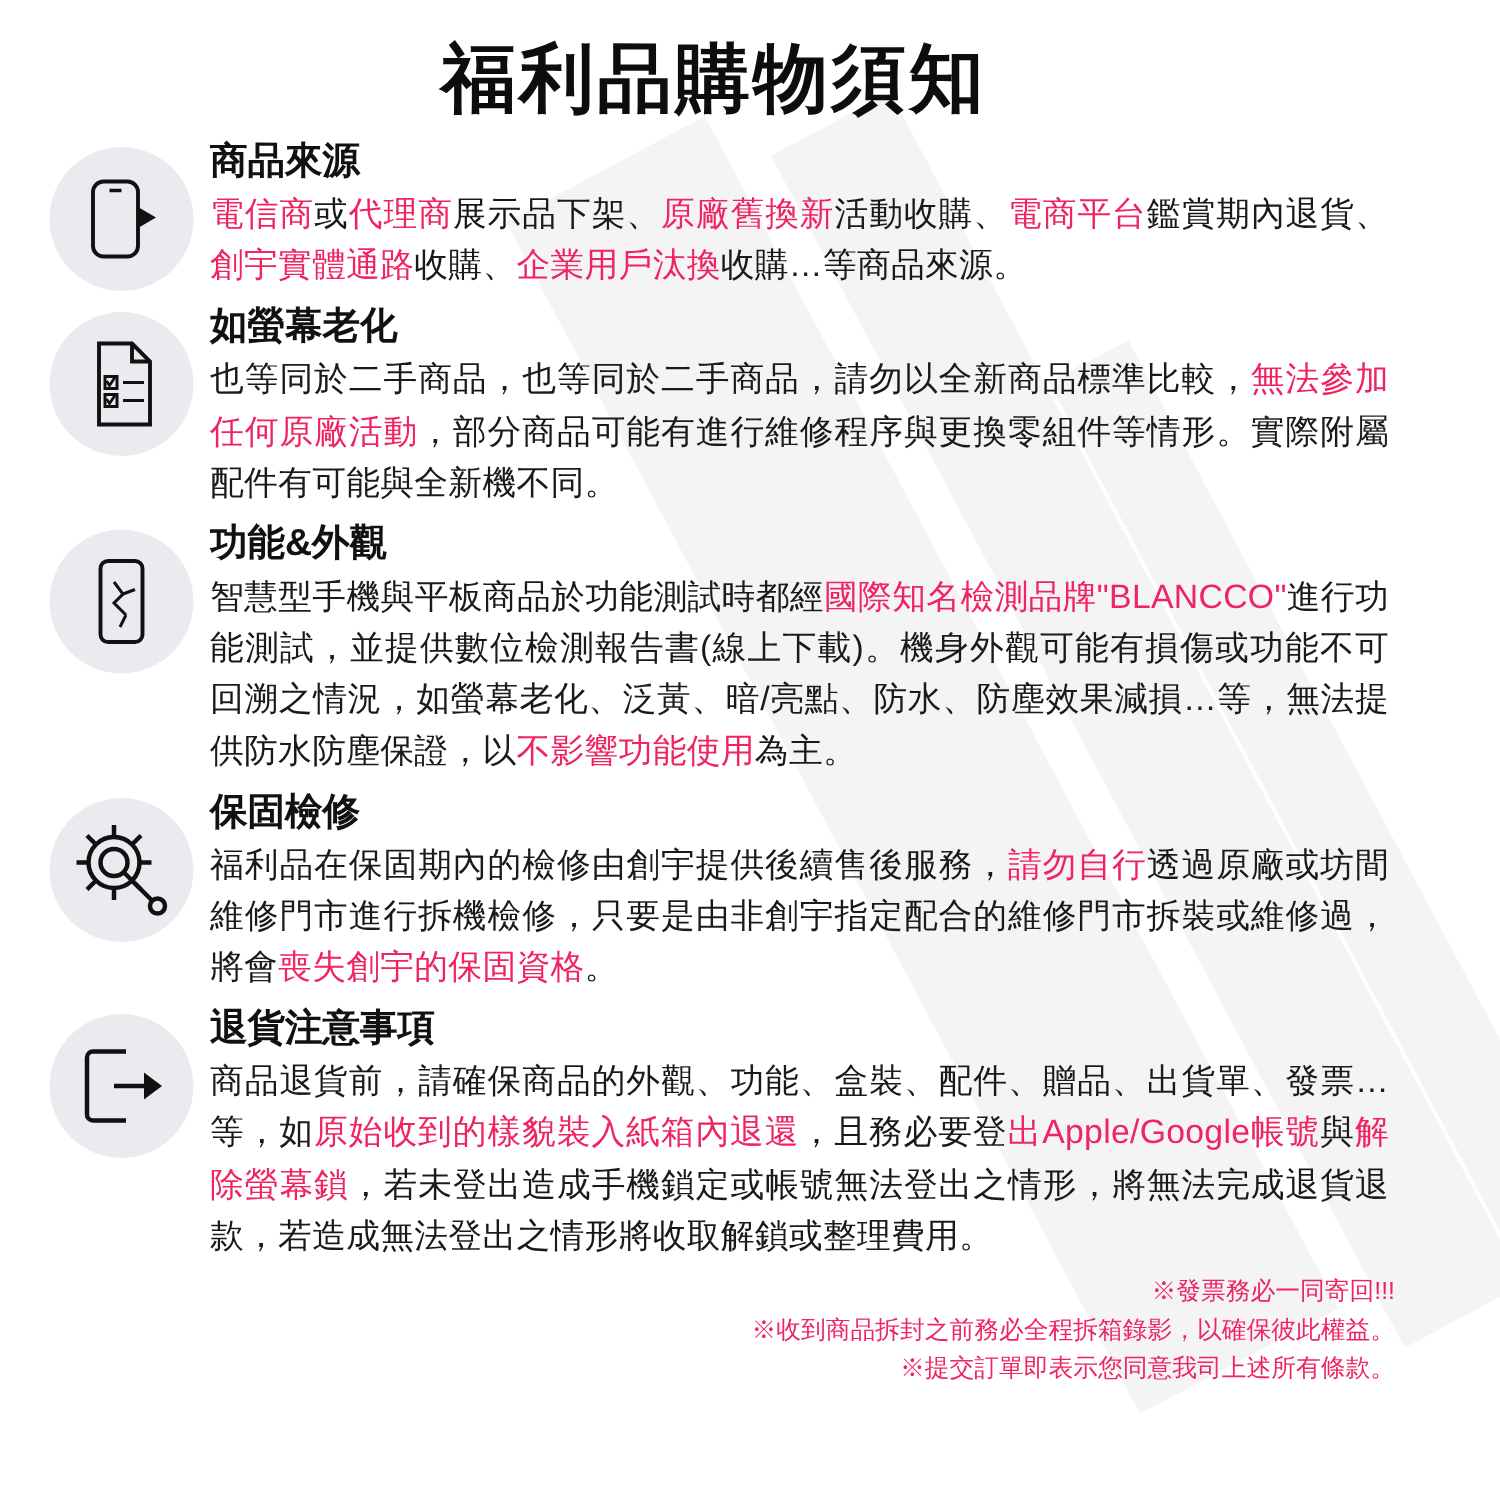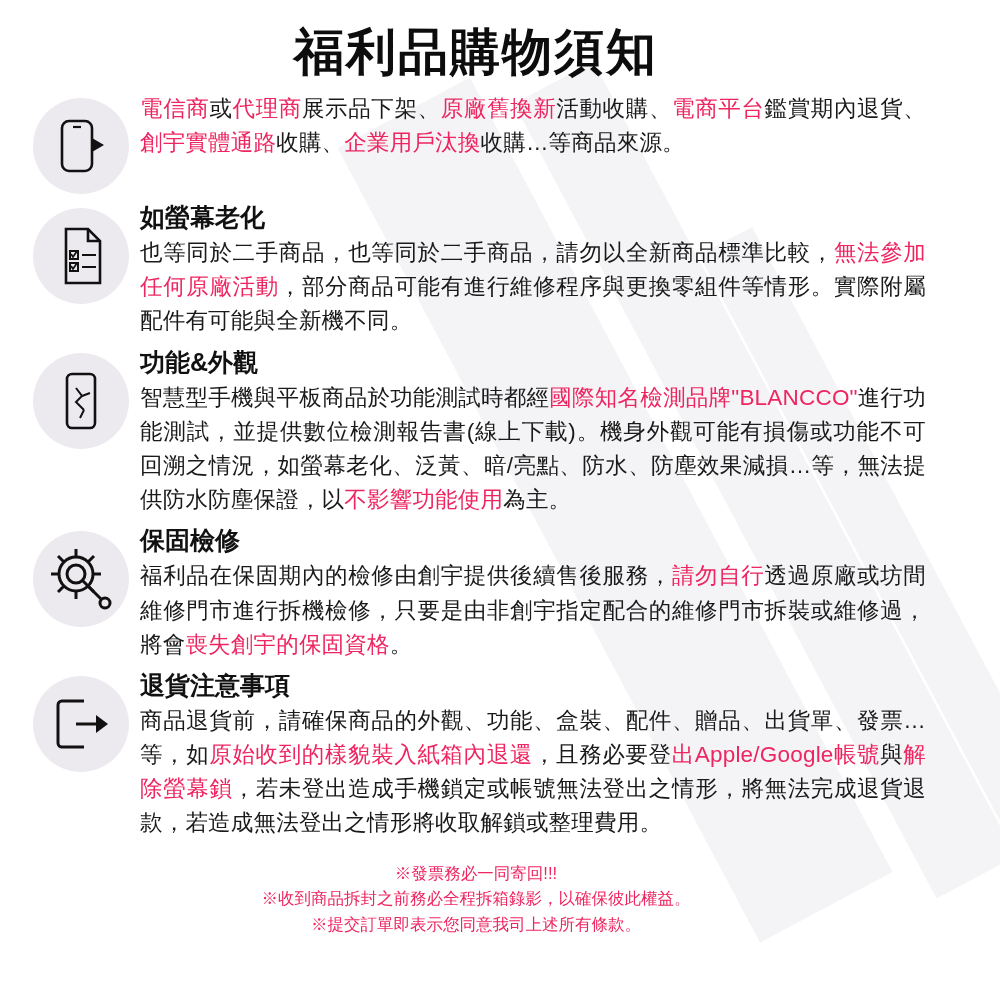--- a/index.html
+++ b/index.html
@@ -76,22 +76,22 @@
   }
   .sec-text {
     font-size: 22.5px;
     line-height: 1.52;
     letter-spacing: 0.2px;
     color: #1a1a1a;
     text-align: justify;
   }
   .hl { color: #ee2560; }
   .footer {
-    margin-top: 20px;
-    text-align: center;
+    margin-top: 8px;
+    text-align: right;
     color: #ee2560;
     font-size: 16.5px;
     line-height: 1.55;
   }
   .footer div { white-space: nowrap; }
   svg { display: block; }
 </style>
 </head>
 <body>
 
@@ -111,20 +111,21 @@
       <div class="icon-wrap">
         <div class="icon-badge">
           <svg width="70" height="70" viewBox="0 0 70 70">
             <rect x="16" y="10" width="30" height="50" rx="7" ry="7" fill="none" stroke="#111" stroke-width="2.6"></rect>
             <line x1="27" y1="16" x2="35" y2="16" stroke="#111" stroke-width="2.2"></line>
             <polygon points="46,27 58,34 46,41" fill="#111"></polygon>
           </svg>
         </div>
       </div>
       <div class="sec-body">
+        <div class="sec-head">商品來源</div>
         <div class="sec-text">
           <span class="hl">電信商</span><span>或</span><span class="hl">代理商</span><span>展示品下架、</span><span class="hl">原廠舊換新</span><span>活動收購、</span><span class="hl">電商平台</span><span>鑑賞期內退貨、</span><span class="hl">創宇實體通路</span><span>收購、</span><span class="hl">企業用戶汰換</span><span>收購…等商品來源。</span>
         </div>
       </div>
     </div>
 
     <div class="section">
       <div class="icon-wrap">
         <div class="icon-badge">
           <svg width="70" height="70" viewBox="0 0 70 70">

